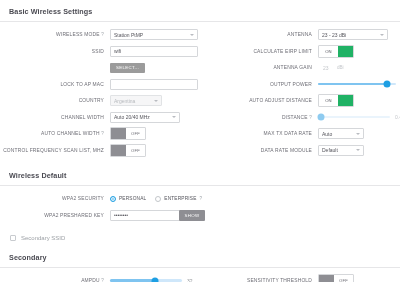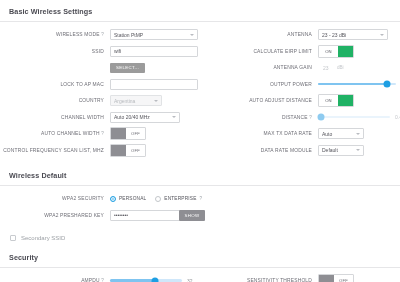--- a/index.html
+++ b/index.html
@@ -386,21 +386,21 @@
 
   </div>
   <div class="col right"></div>
 </div>
 
 <div class="checkrow">
   <span class="checkbox"></span>
   <span class="cl">Secondary SSID</span>
 </div>
 
-<div class="section-title">Security</div>
+<div class="section-title">Secondary</div>
 <div class="divider"></div>
 
 <div class="grid">
   <div class="col left">
 
     <div class="row">
       <div class="label">
         <span>AMPDU</span>
         <span class="help">?</span>
       </div>

